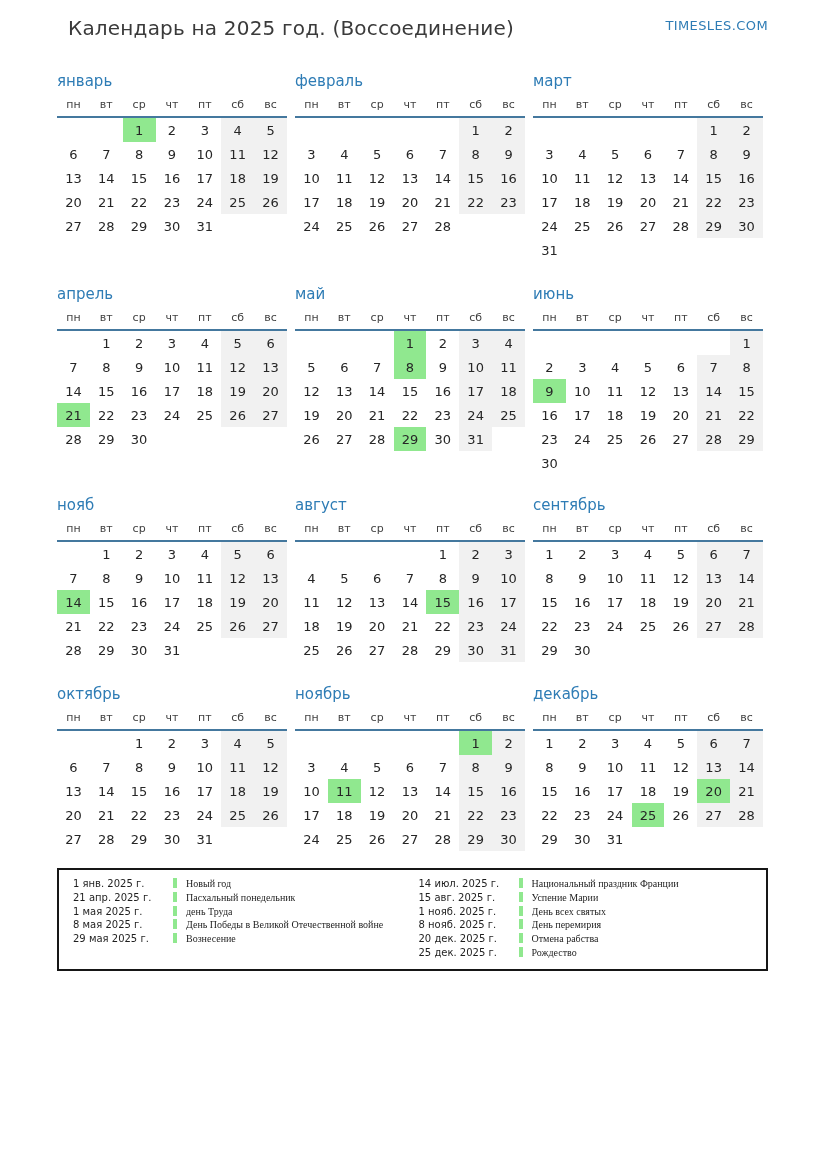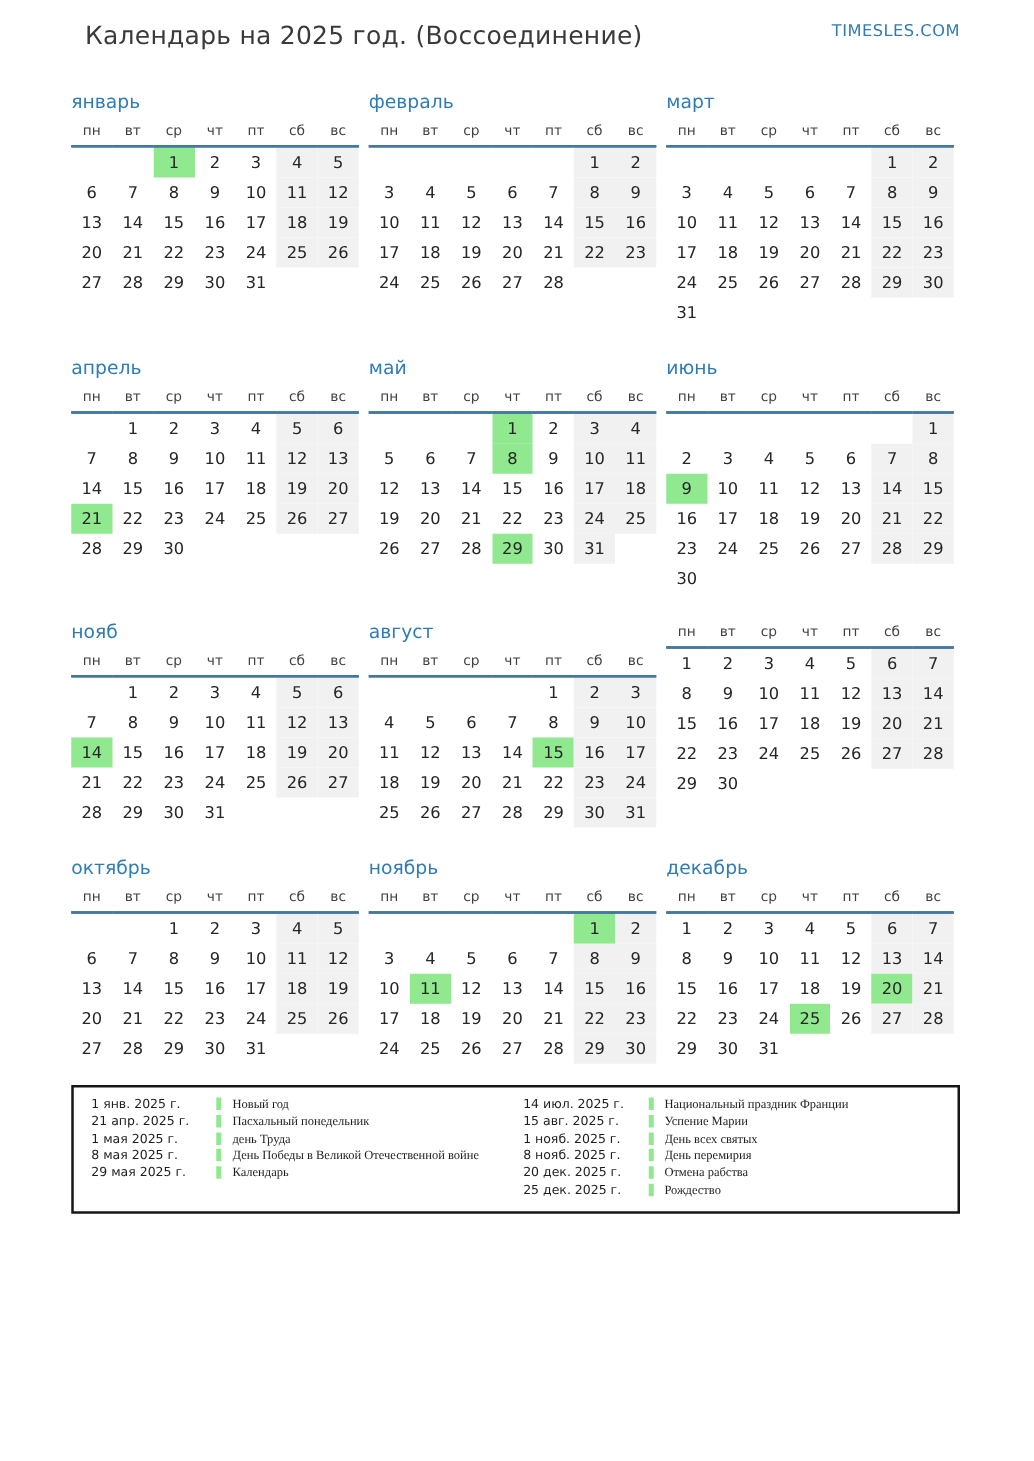--- a/index.html
+++ b/index.html
@@ -566,20 +566,21 @@
               <td>27</td>
               <td>28</td>
               <td>29</td>
               <td class="we">30</td>
               <td class="we">31</td>
             </tr>
           </tbody>
         </table>
       </div>
       <div class="month">
+        <h2>сентябрь</h2>
         <table>
           <thead>
             <tr>
               <th>пн</th>
               <th>вт</th>
               <th>ср</th>
               <th>чт</th>
               <th>пт</th>
               <th>сб</th>
               <th>вс</th>
@@ -843,21 +844,21 @@
           <span class="lname">день Труда</span>
         </div>
         <div class="lrow">
           <span class="ldate">8 мая 2025 г.</span>
           <span class="lbar"></span>
           <span class="lname">День Победы в Великой Отечественной войне</span>
         </div>
         <div class="lrow">
           <span class="ldate">29 мая 2025 г.</span>
           <span class="lbar"></span>
-          <span class="lname">Календарь</span>
+          <span class="lname">Вознесение</span>
         </div>
       </div>
       <div>
         <div class="lrow">
           <span class="ldate">14 июл. 2025 г.</span>
           <span class="lbar"></span>
           <span class="lname">Национальный праздник Франции</span>
         </div>
         <div class="lrow">
           <span class="ldate">15 авг. 2025 г.</span>

